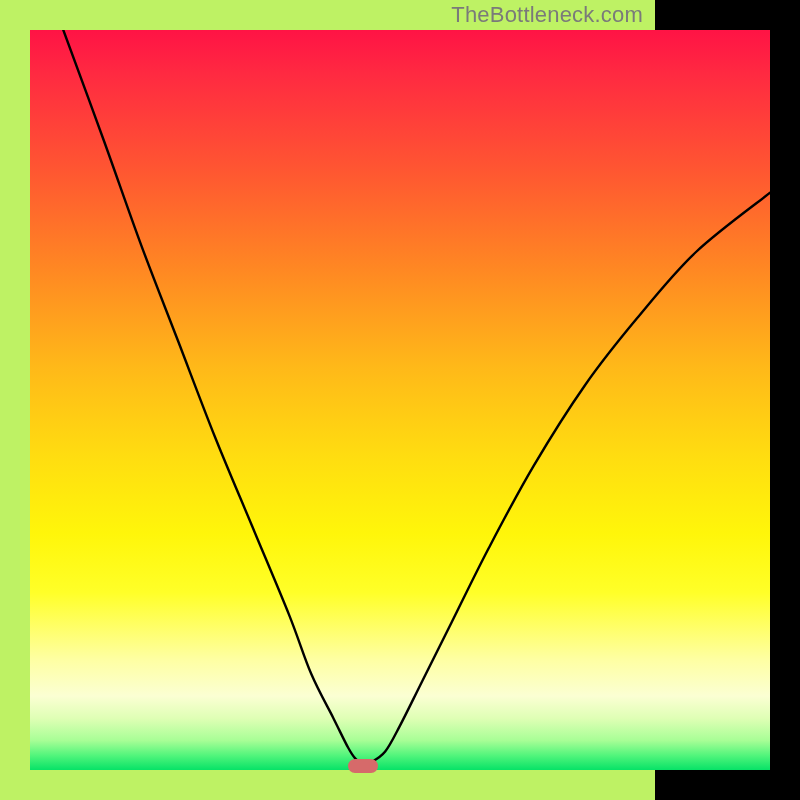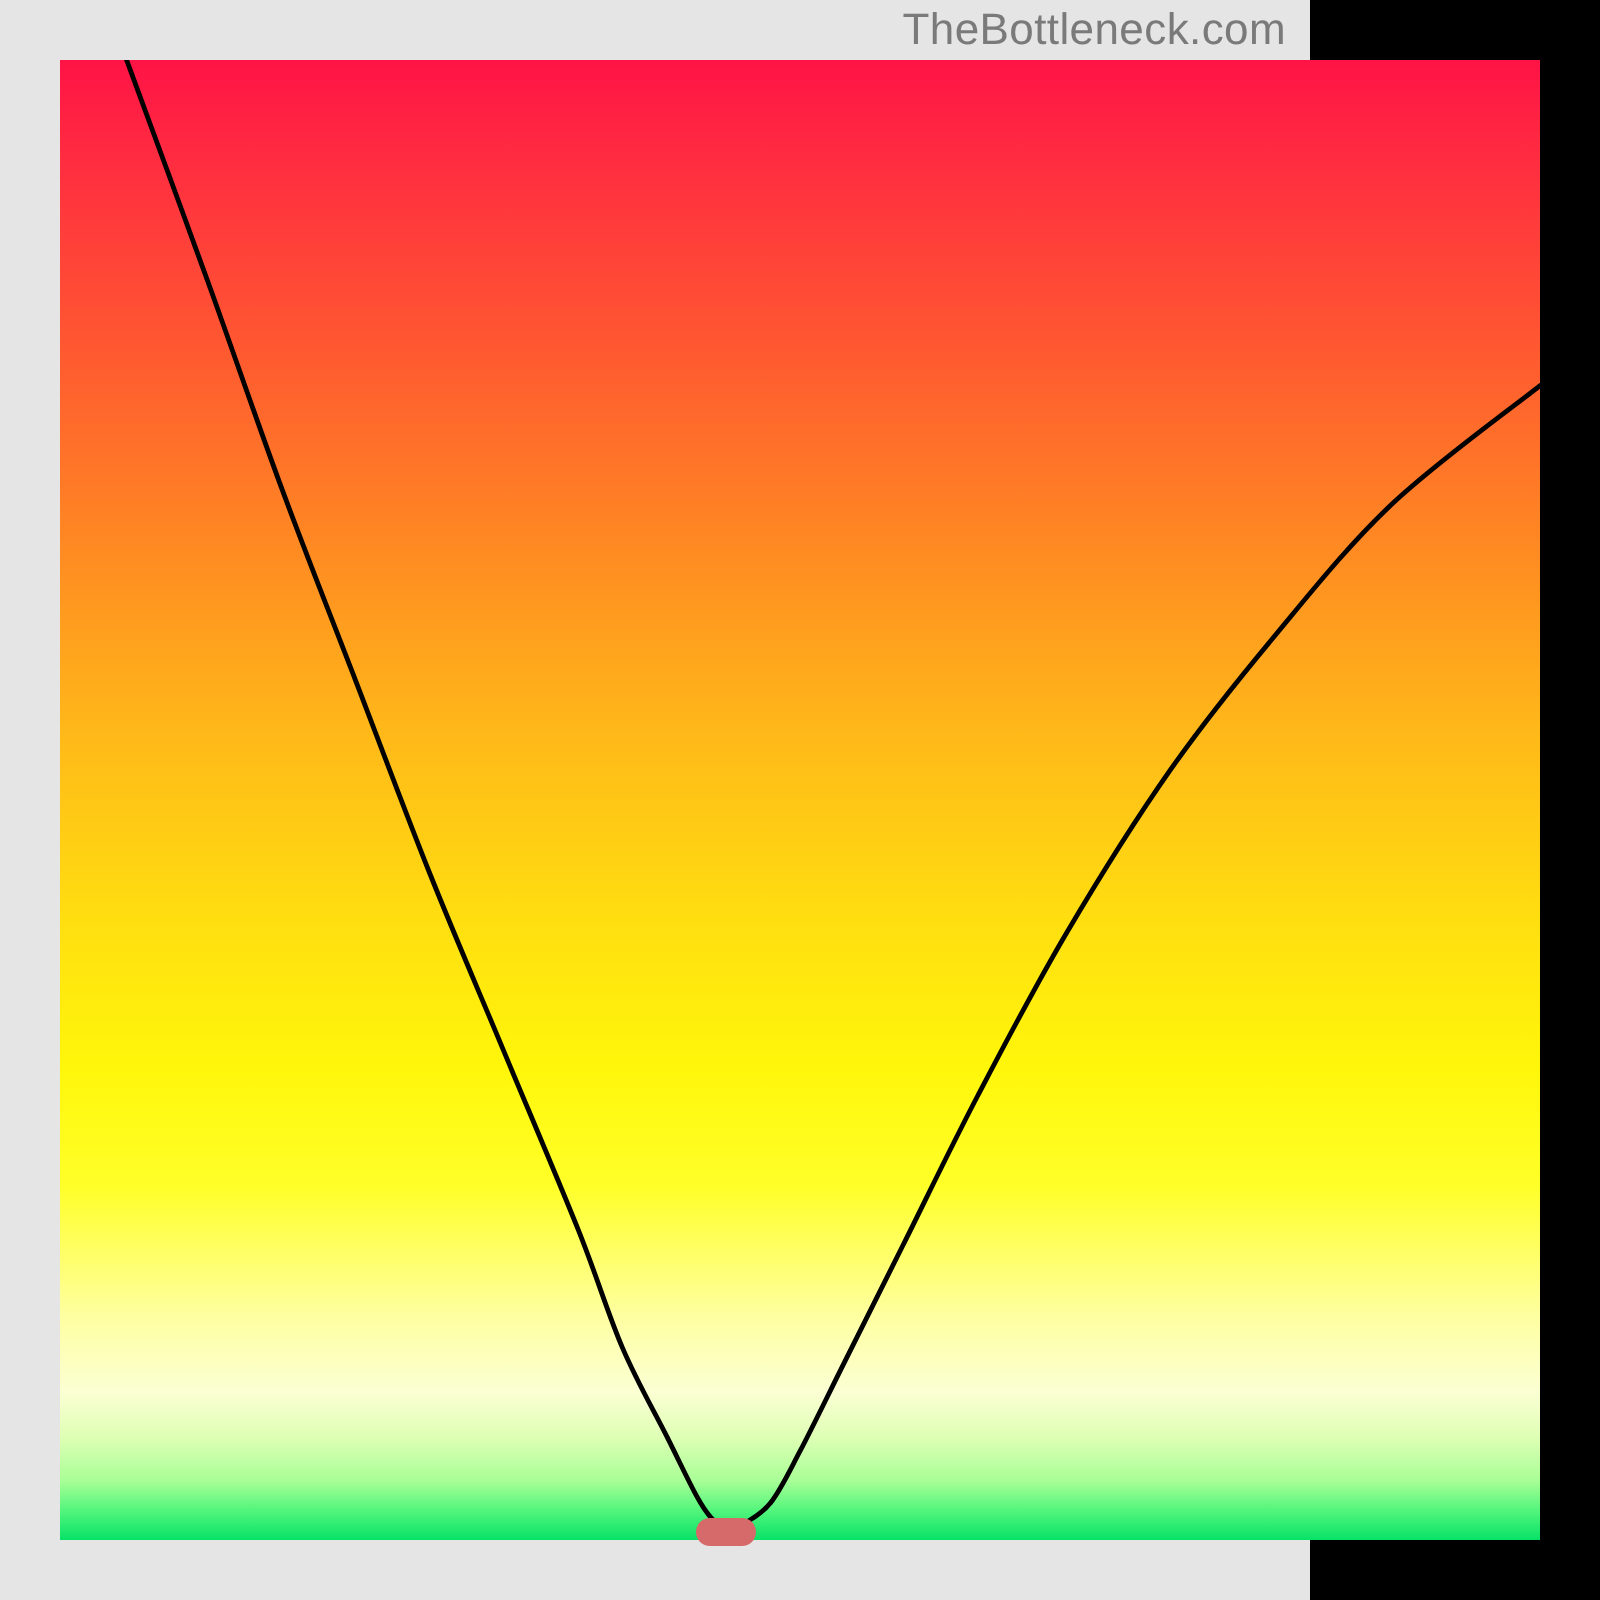--- a/index.html
+++ b/index.html
@@ -10,21 +10,21 @@
     overflow: hidden;
     background: #000;
     font-family: Arial, Helvetica, sans-serif;
   }
   .frame {
     position: absolute;
     top: 0;
     left: 0;
     width: 655px;
     height: 800px;
-    background: #e5e5e5;
+    background: #bef264;
   }
   .watermark {
     position: absolute;
     top: 2px;
     right: 12px;
     color: #7a7a7a;
     font-size: 22px;
     letter-spacing: 0.2px;
     z-index: 40;
   }

